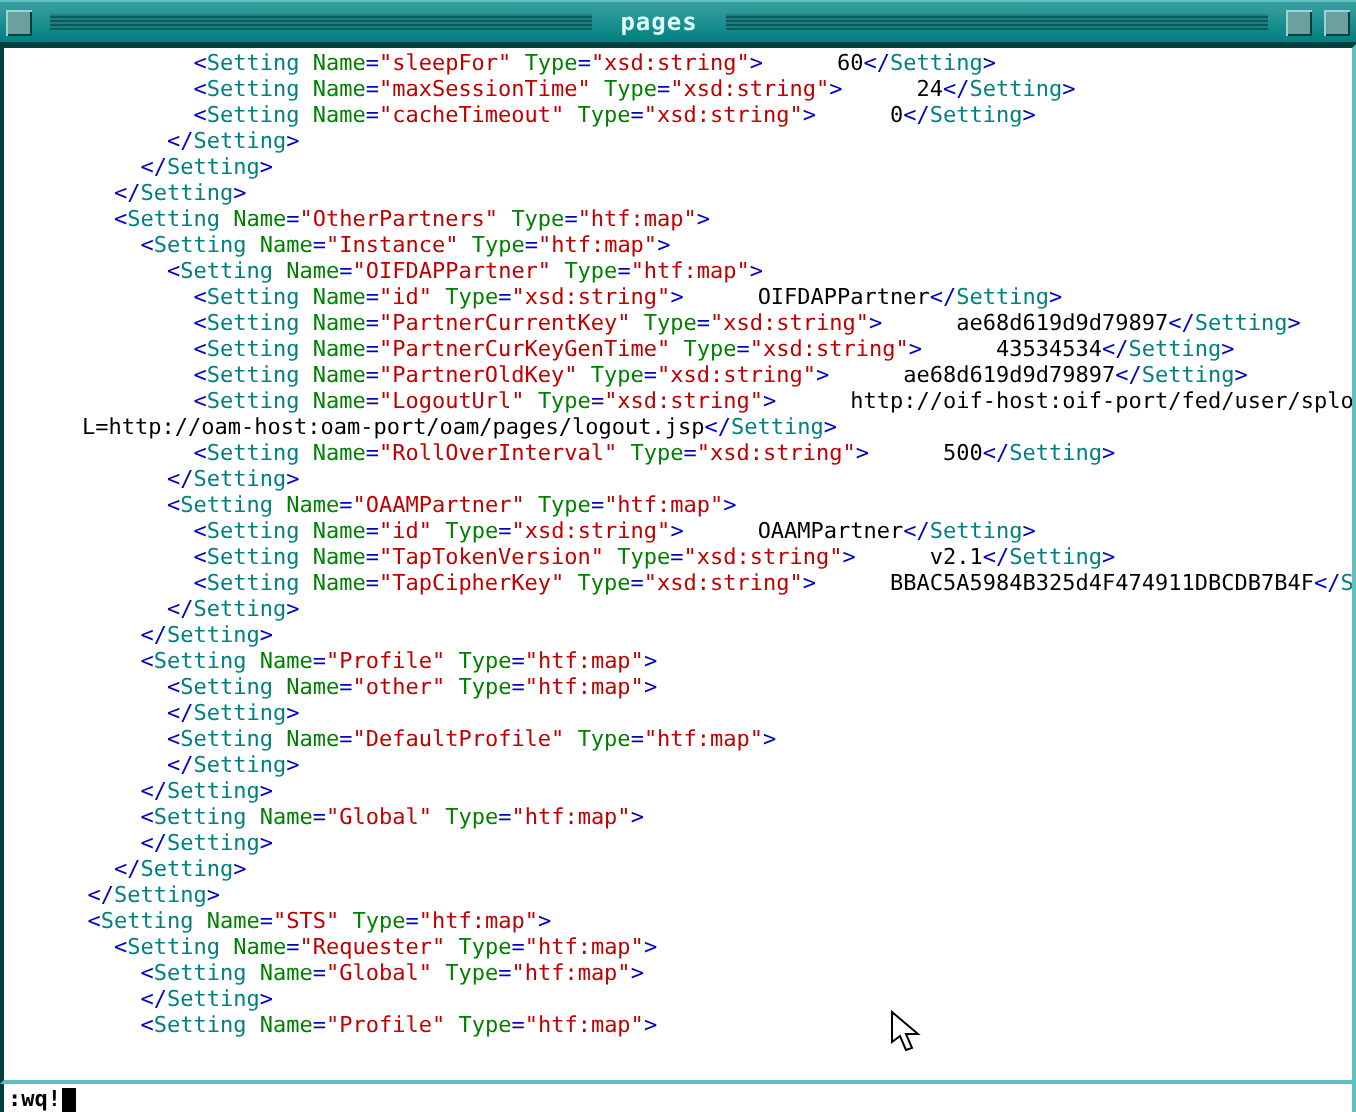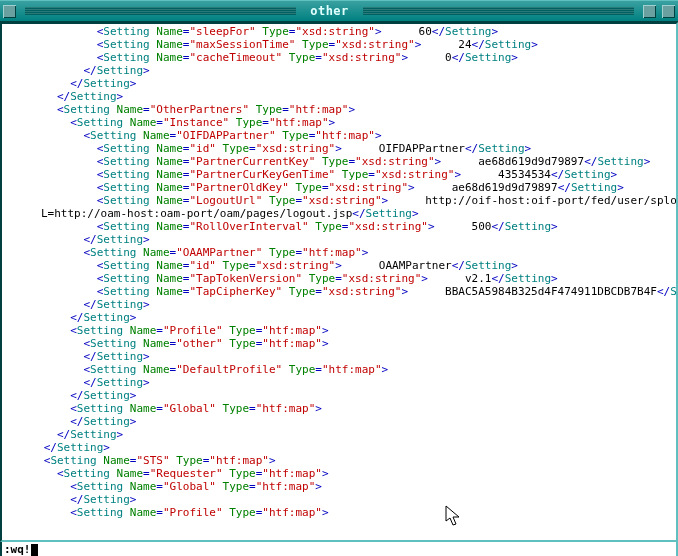--- a/index.html
+++ b/index.html
@@ -85,21 +85,21 @@
     pointer-events: none;
   }
   .line { display: block; white-space: pre; }
 </style>
 </head>
 <body>
 
 <div class="titlebar">
   <div class="btn"></div>
   <div class="spacer"></div>
-  <div class="title">other</div>
+  <div class="title">pages</div>
   <div class="spacer"></div>
   <div class="btn"></div>
   <div class="btn"></div>
 </div>
 
 <pre class="terminal" id="term"><span class="line">              <span class="b">&lt;</span><span class="c">Setting</span> <span class="g">Name</span><span class="b">=</span><span class="r">"sleepFor"</span> <span class="g">Type</span><span class="b">=</span><span class="r">"xsd:string"</span><span class="b">&gt;</span><span class="k">60</span><span class="b">&lt;/</span><span class="c">Setting</span><span class="b">&gt;</span></span><span class="line">              <span class="b">&lt;</span><span class="c">Setting</span> <span class="g">Name</span><span class="b">=</span><span class="r">"maxSessionTime"</span> <span class="g">Type</span><span class="b">=</span><span class="r">"xsd:string"</span><span class="b">&gt;</span><span class="k">24</span><span class="b">&lt;/</span><span class="c">Setting</span><span class="b">&gt;</span></span><span class="line">              <span class="b">&lt;</span><span class="c">Setting</span> <span class="g">Name</span><span class="b">=</span><span class="r">"cacheTimeout"</span> <span class="g">Type</span><span class="b">=</span><span class="r">"xsd:string"</span><span class="b">&gt;</span><span class="k">0</span><span class="b">&lt;/</span><span class="c">Setting</span><span class="b">&gt;</span></span><span class="line">            <span class="b">&lt;/</span><span class="c">Setting</span><span class="b">&gt;</span></span><span class="line">          <span class="b">&lt;/</span><span class="c">Setting</span><span class="b">&gt;</span></span><span class="line">        <span class="b">&lt;/</span><span class="c">Setting</span><span class="b">&gt;</span></span><span class="line">        <span class="b">&lt;</span><span class="c">Setting</span> <span class="g">Name</span><span class="b">=</span><span class="r">"OtherPartners"</span> <span class="g">Type</span><span class="b">=</span><span class="r">"htf:map"</span><span class="b">&gt;</span></span><span class="line">          <span class="b">&lt;</span><span class="c">Setting</span> <span class="g">Name</span><span class="b">=</span><span class="r">"Instance"</span> <span class="g">Type</span><span class="b">=</span><span class="r">"htf:map"</span><span class="b">&gt;</span></span><span class="line">            <span class="b">&lt;</span><span class="c">Setting</span> <span class="g">Name</span><span class="b">=</span><span class="r">"OIFDAPPartner"</span> <span class="g">Type</span><span class="b">=</span><span class="r">"htf:map"</span><span class="b">&gt;</span></span><span class="line">              <span class="b">&lt;</span><span class="c">Setting</span> <span class="g">Name</span><span class="b">=</span><span class="r">"id"</span> <span class="g">Type</span><span class="b">=</span><span class="r">"xsd:string"</span><span class="b">&gt;</span><span class="k">OIFDAPPartner</span><span class="b">&lt;/</span><span class="c">Setting</span><span class="b">&gt;</span></span><span class="line">              <span class="b">&lt;</span><span class="c">Setting</span> <span class="g">Name</span><span class="b">=</span><span class="r">"PartnerCurrentKey"</span> <span class="g">Type</span><span class="b">=</span><span class="r">"xsd:string"</span><span class="b">&gt;</span><span class="k">ae68d619d9d79897</span><span class="b">&lt;/</span><span class="c">Setting</span><span class="b">&gt;</span></span><span class="line">              <span class="b">&lt;</span><span class="c">Setting</span> <span class="g">Name</span><span class="b">=</span><span class="r">"PartnerCurKeyGenTime"</span> <span class="g">Type</span><span class="b">=</span><span class="r">"xsd:string"</span><span class="b">&gt;</span><span class="k">43534534</span><span class="b">&lt;/</span><span class="c">Setting</span><span class="b">&gt;</span></span><span class="line">              <span class="b">&lt;</span><span class="c">Setting</span> <span class="g">Name</span><span class="b">=</span><span class="r">"PartnerOldKey"</span> <span class="g">Type</span><span class="b">=</span><span class="r">"xsd:string"</span><span class="b">&gt;</span><span class="k">ae68d619d9d79897</span><span class="b">&lt;/</span><span class="c">Setting</span><span class="b">&gt;</span></span><span class="line">              <span class="b">&lt;</span><span class="c">Setting</span> <span class="g">Name</span><span class="b">=</span><span class="r">"LogoutUrl"</span> <span class="g">Type</span><span class="b">=</span><span class="r">"xsd:string"</span><span class="b">&gt;</span><span class="k">http://oif-host:oif-port/fed/user/splosso?doneUR</span></span><span class="line"><span class="k">L=http://oam-host:oam-port/oam/pages/logout.jsp</span><span class="b">&lt;/</span><span class="c">Setting</span><span class="b">&gt;</span></span><span class="line">              <span class="b">&lt;</span><span class="c">Setting</span> <span class="g">Name</span><span class="b">=</span><span class="r">"RollOverInterval"</span> <span class="g">Type</span><span class="b">=</span><span class="r">"xsd:string"</span><span class="b">&gt;</span><span class="k">500</span><span class="b">&lt;/</span><span class="c">Setting</span><span class="b">&gt;</span></span><span class="line">            <span class="b">&lt;/</span><span class="c">Setting</span><span class="b">&gt;</span></span><span class="line">            <span class="b">&lt;</span><span class="c">Setting</span> <span class="g">Name</span><span class="b">=</span><span class="r">"OAAMPartner"</span> <span class="g">Type</span><span class="b">=</span><span class="r">"htf:map"</span><span class="b">&gt;</span></span><span class="line">              <span class="b">&lt;</span><span class="c">Setting</span> <span class="g">Name</span><span class="b">=</span><span class="r">"id"</span> <span class="g">Type</span><span class="b">=</span><span class="r">"xsd:string"</span><span class="b">&gt;</span><span class="k">OAAMPartner</span><span class="b">&lt;/</span><span class="c">Setting</span><span class="b">&gt;</span></span><span class="line">              <span class="b">&lt;</span><span class="c">Setting</span> <span class="g">Name</span><span class="b">=</span><span class="r">"TapTokenVersion"</span> <span class="g">Type</span><span class="b">=</span><span class="r">"xsd:string"</span><span class="b">&gt;</span><span class="k">v2.1</span><span class="b">&lt;/</span><span class="c">Setting</span><span class="b">&gt;</span></span><span class="line">              <span class="b">&lt;</span><span class="c">Setting</span> <span class="g">Name</span><span class="b">=</span><span class="r">"TapCipherKey"</span> <span class="g">Type</span><span class="b">=</span><span class="r">"xsd:string"</span><span class="b">&gt;</span><span class="k">BBAC5A5984B325d4F474911DBCDB7B4F</span><span class="b">&lt;/</span><span class="c">Setting</span></span><span class="line">            <span class="b">&lt;/</span><span class="c">Setting</span><span class="b">&gt;</span></span><span class="line">          <span class="b">&lt;/</span><span class="c">Setting</span><span class="b">&gt;</span></span><span class="line">          <span class="b">&lt;</span><span class="c">Setting</span> <span class="g">Name</span><span class="b">=</span><span class="r">"Profile"</span> <span class="g">Type</span><span class="b">=</span><span class="r">"htf:map"</span><span class="b">&gt;</span></span><span class="line">            <span class="b">&lt;</span><span class="c">Setting</span> <span class="g">Name</span><span class="b">=</span><span class="r">"other"</span> <span class="g">Type</span><span class="b">=</span><span class="r">"htf:map"</span><span class="b">&gt;</span></span><span class="line">            <span class="b">&lt;/</span><span class="c">Setting</span><span class="b">&gt;</span></span><span class="line">            <span class="b">&lt;</span><span class="c">Setting</span> <span class="g">Name</span><span class="b">=</span><span class="r">"DefaultProfile"</span> <span class="g">Type</span><span class="b">=</span><span class="r">"htf:map"</span><span class="b">&gt;</span></span><span class="line">            <span class="b">&lt;/</span><span class="c">Setting</span><span class="b">&gt;</span></span><span class="line">          <span class="b">&lt;/</span><span class="c">Setting</span><span class="b">&gt;</span></span><span class="line">          <span class="b">&lt;</span><span class="c">Setting</span> <span class="g">Name</span><span class="b">=</span><span class="r">"Global"</span> <span class="g">Type</span><span class="b">=</span><span class="r">"htf:map"</span><span class="b">&gt;</span></span><span class="line">          <span class="b">&lt;/</span><span class="c">Setting</span><span class="b">&gt;</span></span><span class="line">        <span class="b">&lt;/</span><span class="c">Setting</span><span class="b">&gt;</span></span><span class="line">      <span class="b">&lt;/</span><span class="c">Setting</span><span class="b">&gt;</span></span><span class="line">      <span class="b">&lt;</span><span class="c">Setting</span> <span class="g">Name</span><span class="b">=</span><span class="r">"STS"</span> <span class="g">Type</span><span class="b">=</span><span class="r">"htf:map"</span><span class="b">&gt;</span></span><span class="line">        <span class="b">&lt;</span><span class="c">Setting</span> <span class="g">Name</span><span class="b">=</span><span class="r">"Requester"</span> <span class="g">Type</span><span class="b">=</span><span class="r">"htf:map"</span><span class="b">&gt;</span></span><span class="line">          <span class="b">&lt;</span><span class="c">Setting</span> <span class="g">Name</span><span class="b">=</span><span class="r">"Global"</span> <span class="g">Type</span><span class="b">=</span><span class="r">"htf:map"</span><span class="b">&gt;</span></span><span class="line">          <span class="b">&lt;/</span><span class="c">Setting</span><span class="b">&gt;</span></span><span class="line">          <span class="b">&lt;</span><span class="c">Setting</span> <span class="g">Name</span><span class="b">=</span><span class="r">"Profile"</span> <span class="g">Type</span><span class="b">=</span><span class="r">"htf:map"</span><span class="b">&gt;</span></span></pre>
 
 <div class="cmdline"><span>:wq!</span><span class="cursorbox"></span></div>
 
 <svg class="mouse" width="18" height="24">

